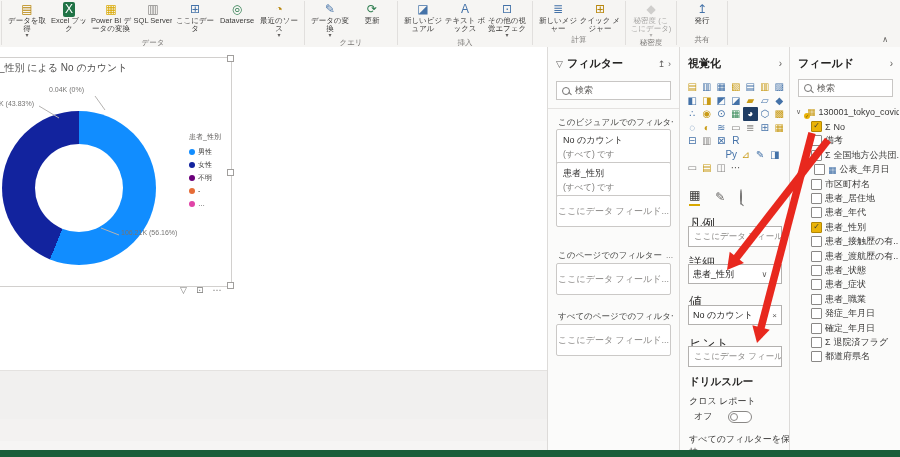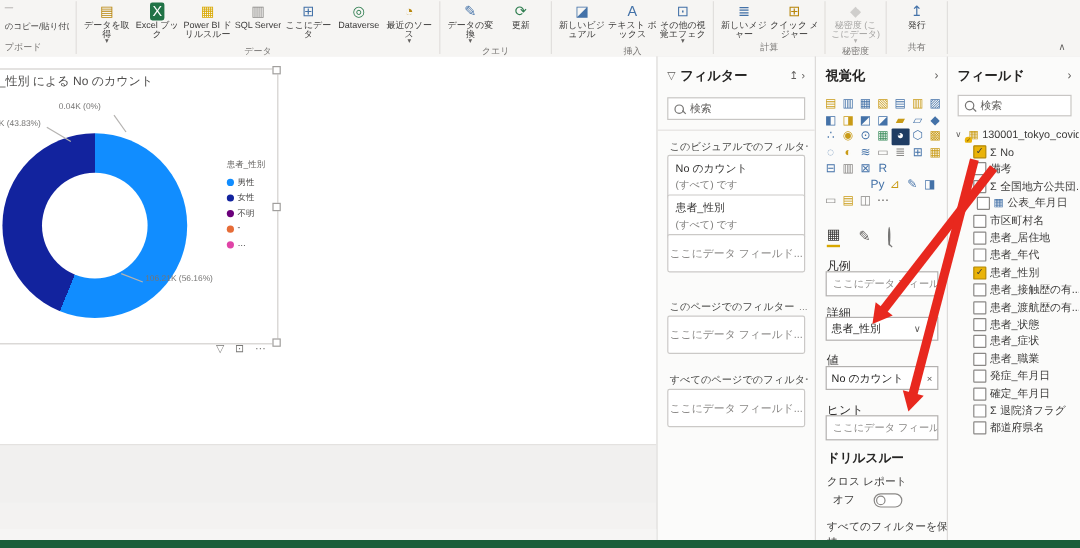--- a/index.html
+++ b/index.html
@@ -57,21 +57,21 @@
   .fdropc{position:absolute;left:8px;right:8px;height:30px;background:#fff;border:1px solid #cbc9c7;border-radius:2px;
           display:flex;align-items:center;justify-content:center;font-size:9px;color:#8a8886;white-space:nowrap;overflow:hidden;}
   
   #viz-pane{left:679px;width:110px;}
   #vizgrid{position:absolute;left:5px;top:33px;width:103px;display:flex;flex-wrap:wrap;}
   .vicon{width:14.5px;height:13.5px;font-size:10px;line-height:13px;text-align:center;cursor:pointer;}
   .vicon.sel{background:#1f3c63;border-radius:1px;}
   .vtabs{position:absolute;left:9px;top:141px;display:flex;gap:15px;align-items:flex-end;height:18px;}
   .vtab{font-size:12px;color:#3b3a39;padding-bottom:2px;cursor:pointer;}
   .vtab.sel{border-bottom:2px solid #d8a800;}
-  .wlbl{position:absolute;left:9px;font-size:10px;color:#323130;}
+  .wlbl{position:absolute;left:9px;font-size:13px;color:#323130;}
   .wdrop{position:absolute;left:8px;right:8px;height:19px;border:1px solid #b3b1af;background:#fff;
          display:flex;align-items:center;padding:0 5px;font-size:8.5px;color:#8a8886;white-space:nowrap;overflow:hidden;}
   .chip{position:absolute;left:8px;right:8px;height:18px;border:1px solid #b3b1af;background:#fff;
         display:flex;align-items:center;font-size:9px;color:#252423;padding:0 4px;gap:3px;}
   .chipic{margin-left:auto;font-size:8px;color:#605e5c;cursor:pointer;}
   .chipic.x{margin-left:2px;}
   .dhead{position:absolute;left:9px;font-size:10.5px;font-weight:700;color:#252423;}
   .dtext{position:absolute;left:9px;font-size:9px;color:#3b3a39;}
   .tglrow{position:absolute;left:14px;display:flex;align-items:center;gap:16px;font-size:9px;color:#3b3a39;}
   .tgl{width:22px;height:10px;border:1px solid #8a8886;border-radius:6px;position:relative;background:#fff;cursor:pointer;}
@@ -95,41 +95,36 @@
   .understrip{position:absolute;left:0;top:441px;width:547px;height:9px;background:#f6f5f4;}
   .statusbar{position:absolute;left:0;top:450px;width:900px;height:7px;background:#1a5e3a;}
   #arrowsvg{position:absolute;left:0;top:0;z-index:99;pointer-events:none;}
 </style>
 </head>
 <body>
 
 <div id="app">
 
   <div class="ribbon">
-    <div class="rstub">
-      <span class="l1">—</span>
-      <span class="l2">のコピー/貼り付け</span>
-      <span class="gl">プボード</span>
-    </div>
     <div class="rsep"></div>
     <div id="rgroups">
         <div class="rgroup">
           <div class="rrow">
             <div class="rbtn">
               <div class="ricon" style="color: rgb(184, 134, 11);">▤</div>
               <div class="rlbl">データを取得</div>
               <div class="rdd">▾</div>
             </div>
             <div class="rbtn">
               <div class="ricon" style="color: rgb(255, 255, 255); background: rgb(33, 115, 70); border-radius: 2px;">X</div>
               <div class="rlbl">Excel ブック</div>
             </div>
             <div class="rbtn">
               <div class="ricon" style="color: rgb(217, 168, 0);">▦</div>
-              <div class="rlbl">Power BI ドリルスルー</div>
+              <div class="rlbl">Power BI データの変換</div>
             </div>
             <div class="rbtn">
               <div class="ricon" style="color: rgb(138, 136, 134);">▥</div>
               <div class="rlbl">SQL Server</div>
             </div>
             <div class="rbtn">
               <div class="ricon" style="color: rgb(68, 114, 168);">⊞</div>
               <div class="rlbl">ここにデータ</div>
             </div>
             <div class="rbtn">

